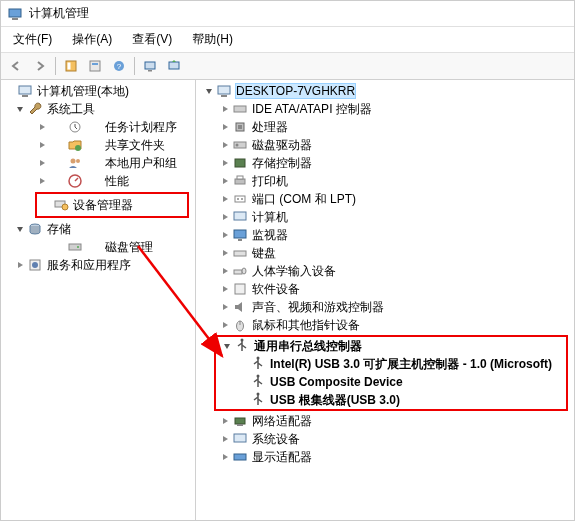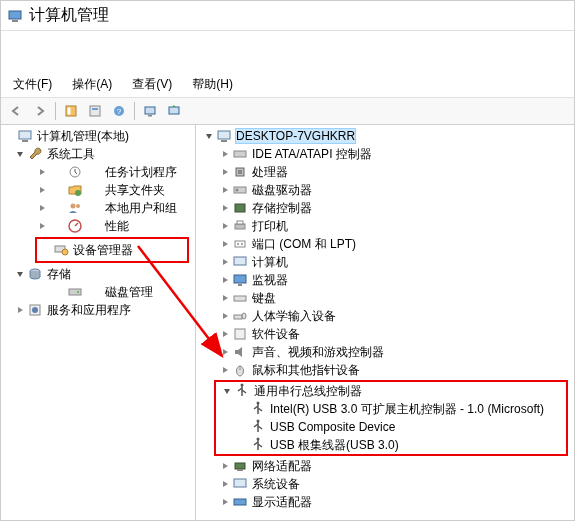--- a/index.html
+++ b/index.html
@@ -1,22 +1,22 @@
 <!DOCTYPE html>
 <html><head>
 <meta charset="utf-8">
 <style>
   * { box-sizing: border-box; }
   body { margin: 0; font-family: "Microsoft YaHei", "Segoe UI", sans-serif; font-size: 12px; background: #fff; color: #000; width: 575px; height: 521px; overflow: hidden; }
   .window { display: flex; flex-direction: column; height: 100%; border: 1px solid #ccc; }
   .titlebar { display: flex; align-items: center; padding: 4px 6px; background: #fff; border-bottom: 1px solid #e0e0e0; }
   .titlebar .icon { width: 16px; height: 16px; margin-right: 6px; display: flex; align-items: center; justify-content: center; }
-  .titlebar .title { font-size: 16px; }
+  .titlebar .title { font-size: 12px; }
   .menubar { display: flex; gap: 4px; padding: 2px 4px; background: #fff; border-bottom: 1px solid #e0e0e0; }
-  .menubar .menu-item { padding: 2px 8px; cursor: default; margin-top: 41px; }
+  .menubar .menu-item { padding: 2px 8px; cursor: default; }
   .toolbar { display: flex; align-items: center; gap: 2px; padding: 2px 4px; background: #f8f8f8; border-bottom: 1px solid #d0d0d0; }
   .tool-btn { width: 22px; height: 22px; display: flex; align-items: center; justify-content: center; border: 1px solid transparent; cursor: default; }
   .tool-sep { width: 1px; height: 18px; background: #c0c0c0; margin: 0 2px; }
   .content { display: flex; flex: 1; overflow: hidden; }
   .left-pane { width: 195px; border-right: 1px solid #d0d0d0; overflow: auto; padding: 2px 0; }
   .right-pane { flex: 1; overflow: auto; padding: 2px 0; position: relative; }
   .tree-item { display: flex; align-items: center; height: 18px; padding-right: 4px; cursor: default; white-space: nowrap; }
   .expander { width: 14px; height: 14px; display: flex; align-items: center; justify-content: center; color: #666; font-size: 10px; cursor: default; flex-shrink: 0; }
   .node-icon { width: 16px; height: 16px; margin-right: 4px; display: flex; align-items: center; justify-content: center; flex-shrink: 0; }
   .tree-label { font-size: 12px; }
@@ -420,21 +420,21 @@
           </span>
         <span class="node-icon">
             <svg width="16" height="16">
               <ellipse cx="8" cy="9" rx="3.5" ry="5" fill="#e0e0e0" stroke="#888"></ellipse>
               <line x1="8" y1="4" x2="8" y2="8" stroke="#888"></line>
             </svg>
           </span>
         <span class="tree-label">鼠标和其他指针设备</span>
       </div>
 
-      <div class="highlight-box" style="margin:1px 6px 1px 18px;">
+      <div class="highlight-box" style="margin:1px 6px 1px 18px;font-weight:bold;">
         <div class="tree-item" style="padding-left:4px;">
           <span class="expander">
               <svg width="10" height="10">
                 <path d="M2 3 L8 3 L5 8 Z" fill="#555"></path>
               </svg>
             </span>
           <span class="node-icon">
               <svg width="16" height="16">
                 <path d="M8 2 L8 13 M8 5 L4 8 M8 7 L12 10" stroke="#555" fill="none" stroke-width="1.5"></path>
                 <circle cx="8" cy="2" r="1.5" fill="#555"></circle>

